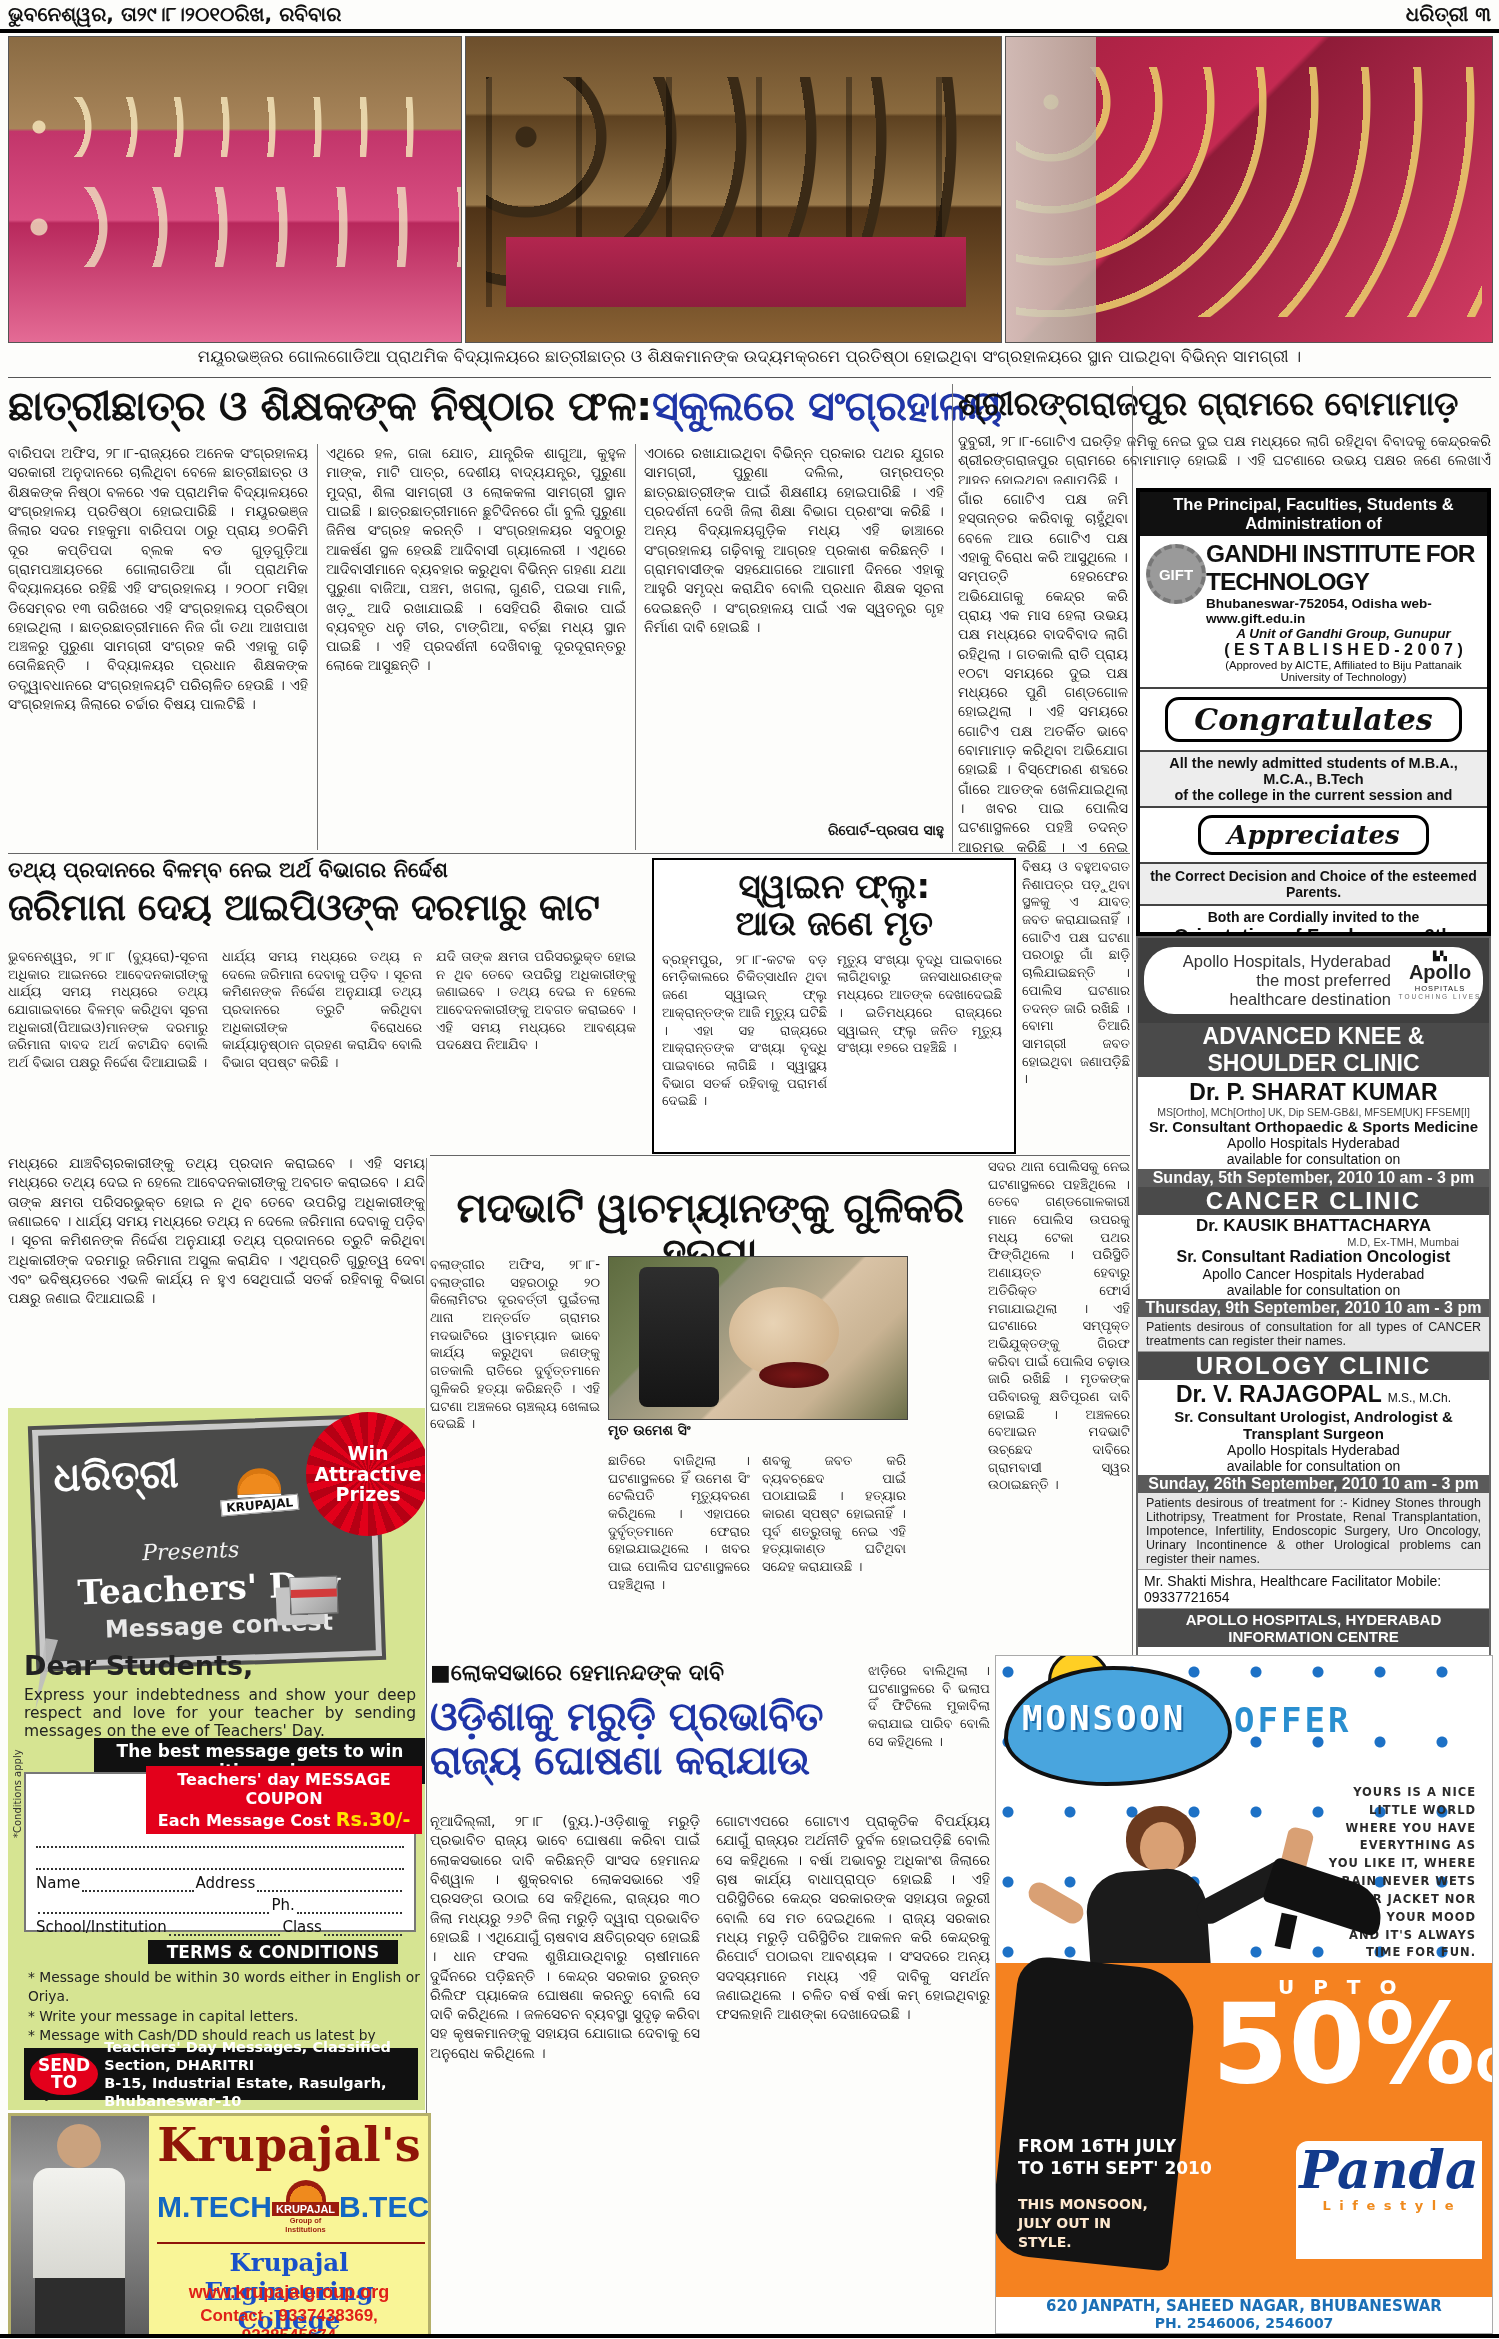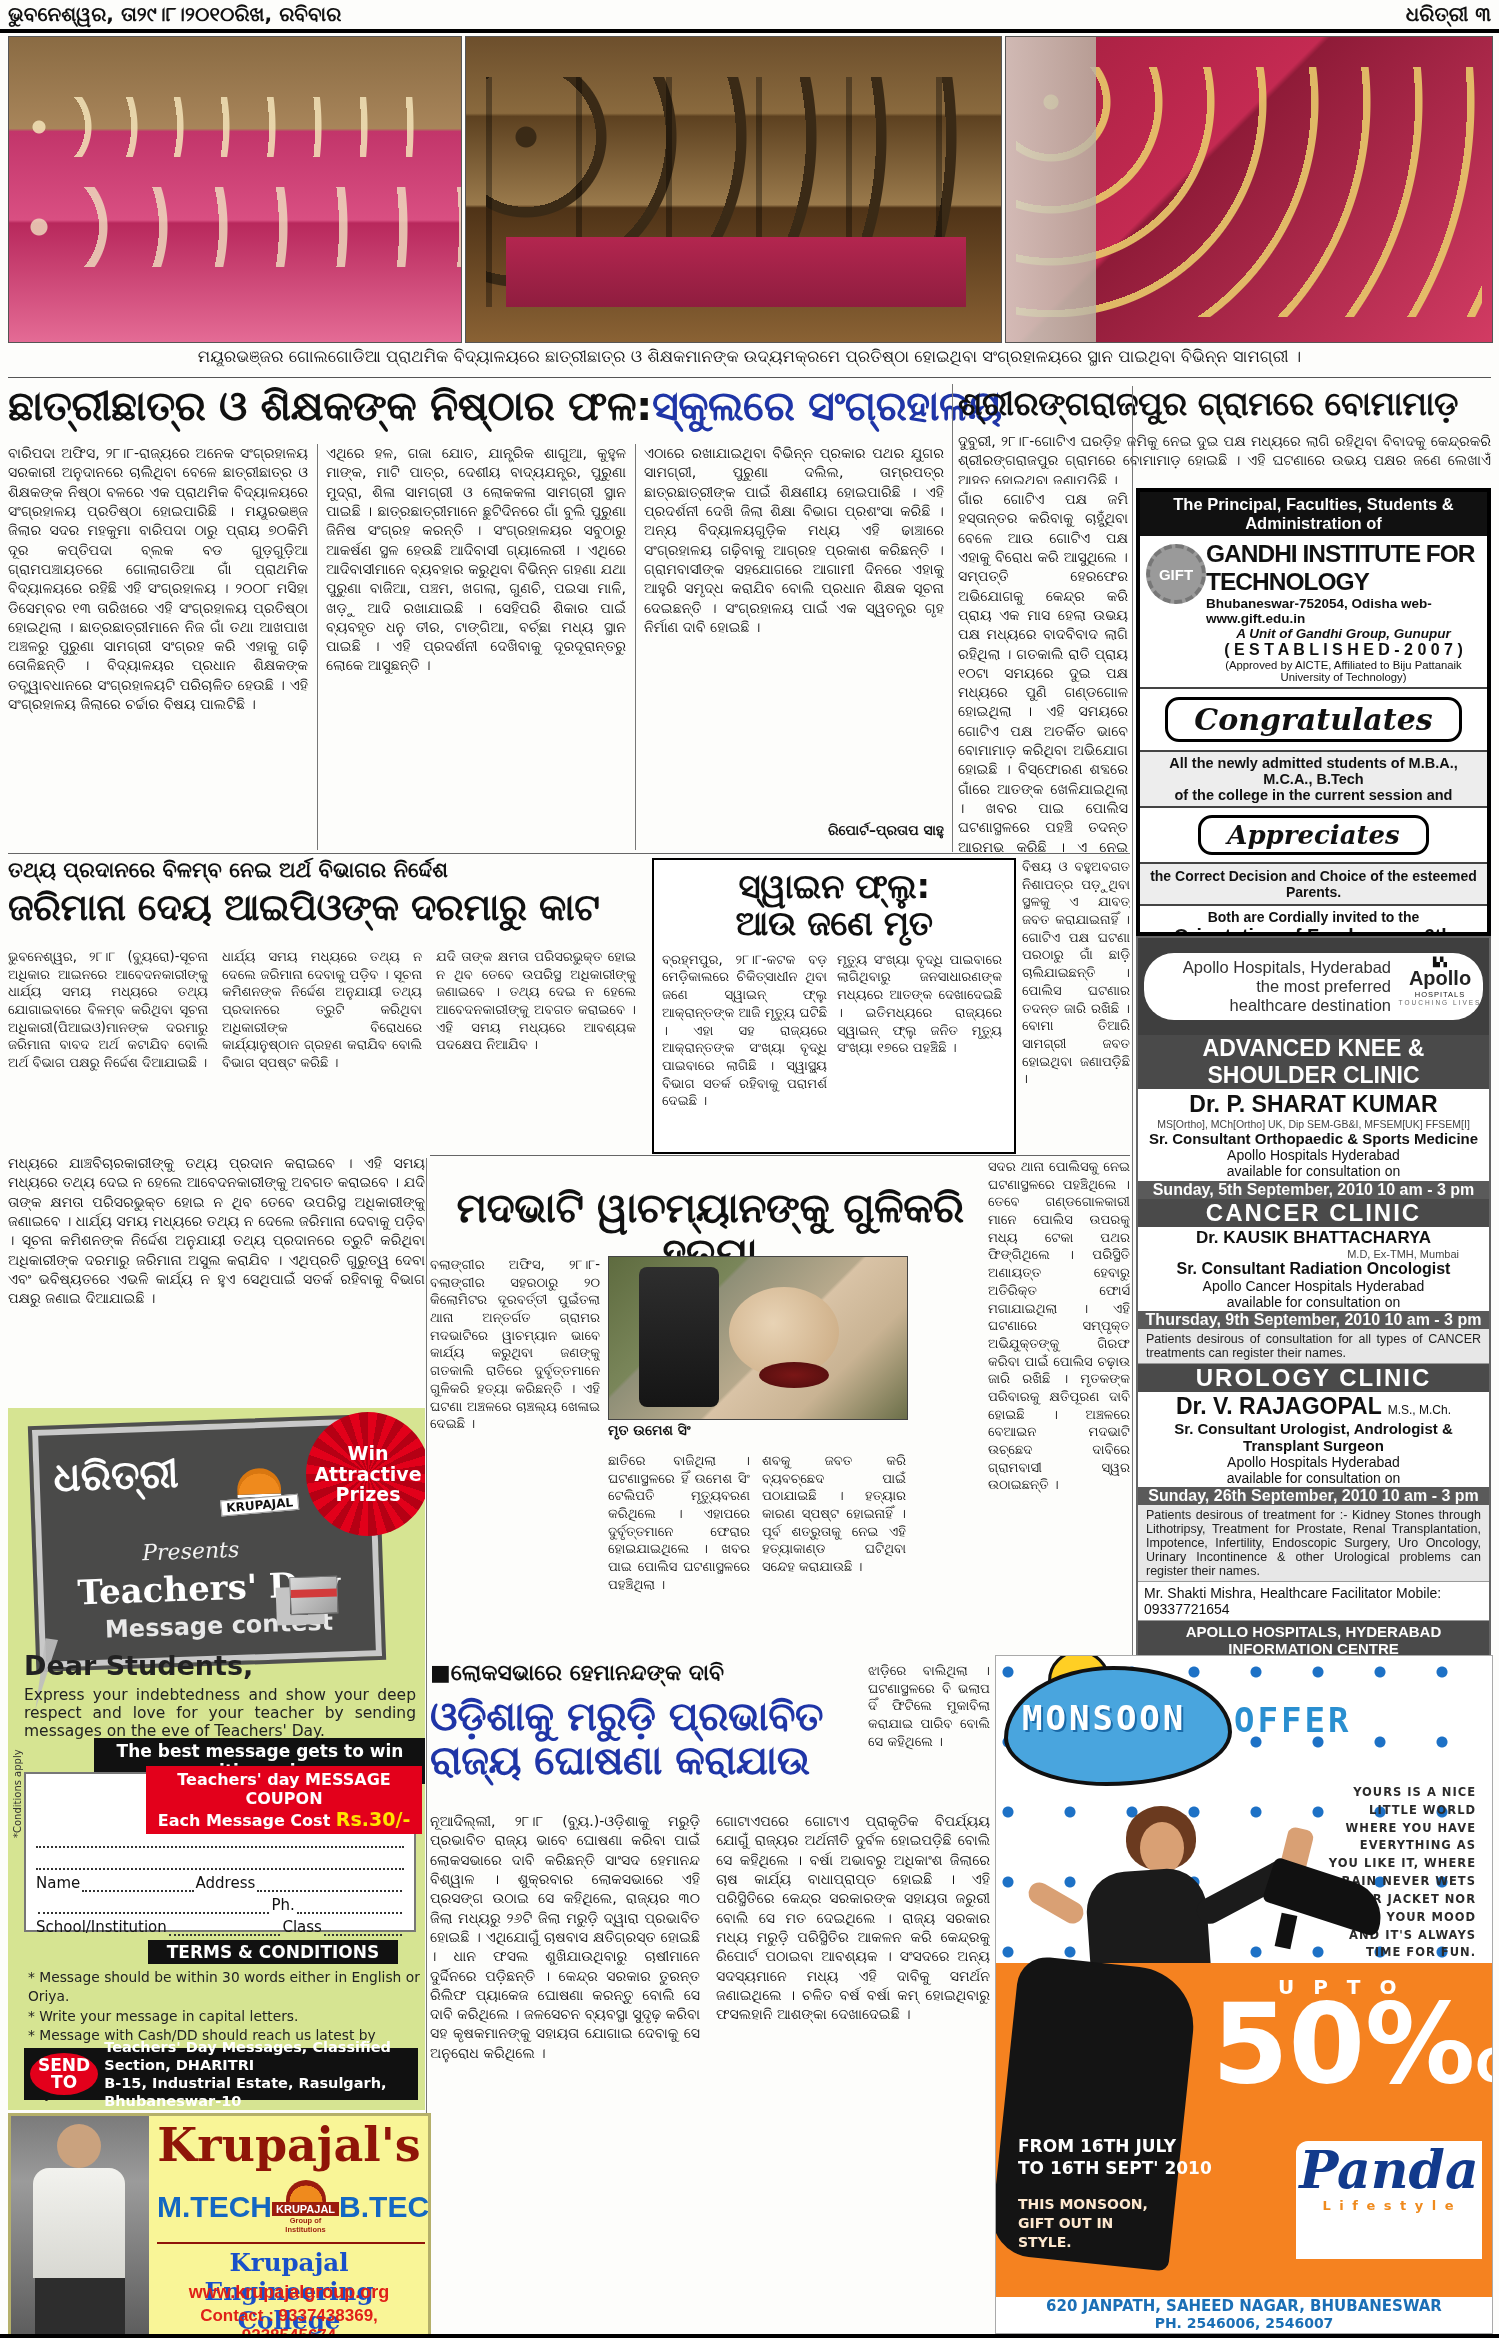--- a/index.html
+++ b/index.html
@@ -116,21 +116,21 @@
     </div>
     <div class="grayrow row" style="text-align:center;font-weight:bold;font-size:14px;padding:4px 2px;">the Correct Decision and Choice of the esteemed Parents.</div>
     <div class="row" style="text-align:center;padding:3px 2px;">
       <div style="font-weight:bold;font-size:14px;">Both are Cordially invited to the</div>
       <div style="font-weight:bold;font-size:19.5px;">Orientation of Freshers on 6th September.</div>
     </div>
 
   </div>
 
   <div class="abs apollo" style="left:1136px;top:936px;width:351px;height:722px;">
-    <div style="background:#3f3f3f;padding:15px 6px;">
+    <div style="background:#3f3f3f;padding:9px 6px;">
       <div style="background:#fff;border-radius:30px;display:flex;">
         <div style="flex:1;text-align:right;padding:5px 6px;font-size:16.5px;color:#333;line-height:1.15;">
           <div>Apollo Hospitals, Hyderabad</div>
           <div>the most preferred</div>
           <div>healthcare destination</div>
         </div>
         <div style="width:86px;text-align:center;padding-top:4px;">
           <div style="font-size:9px;">▙▚</div>
           <div style="font-weight:bold;font-size:20px;color:#222;">Apollo</div>
           <div style="font-size:7.5px;letter-spacing:1px;">HOSPITALS</div>
@@ -316,21 +316,21 @@
     <div class="abs oband" style="left:0;top:307px;width:496px;height:334px;">
       <div class="abs" style="left:8px;top:0px;width:180px;height:300px;background:#141414;border-radius:30px 60px 10px 40px;transform:rotate(6deg);"></div>
       <div class="abs" style="left:282px;top:12px;color:#fff;font-weight:bold;font-size:20px;letter-spacing:6px;">U P T O</div>
       <div class="abs" style="left:216px;top:26px;color:#fff;font-weight:bold;font-size:110px;line-height:1;"><span>50%</span><span style="font-size:46px;">OFF</span></div>
       <div class="abs" style="left:22px;top:172px;color:#fff;font-weight:bold;font-size:17px;line-height:1.3;">
         <div>FROM 16TH JULY</div>
         <div>TO 16TH SEPT' 2010</div>
       </div>
       <div class="abs" style="left:22px;top:232px;color:#ffe9cf;font-weight:bold;font-size:14px;line-height:1.35;">
         <div>THIS MONSOON,</div>
-        <div>GIFT OUT IN</div>
+        <div>JULY OUT IN</div>
         <div>STYLE.</div>
       </div>
       <div class="abs" style="left:300px;top:178px;width:186px;height:118px;background:#fff;border-radius:12px 0 0 0;text-align:center;">
         <div style="font-family:'DejaVu Serif',serif;font-style:italic;font-weight:bold;font-size:52px;color:#123a8c;line-height:1.1;">Panda</div>
         <div style="font-size:13px;font-weight:bold;color:#ef8a1d;letter-spacing:2px;">L i f e s t y l e</div>
       </div>
     </div>
     <div class="abs" style="left:0;top:641px;width:496px;height:36px;background:#fff;text-align:center;color:#1b6fb5;font-weight:bold;">
       <div style="font-size:15px;">620 JANPATH, SAHEED NAGAR, BHUBANESWAR</div>
       <div style="font-size:14px;">PH. 2546006, 2546007</div>

